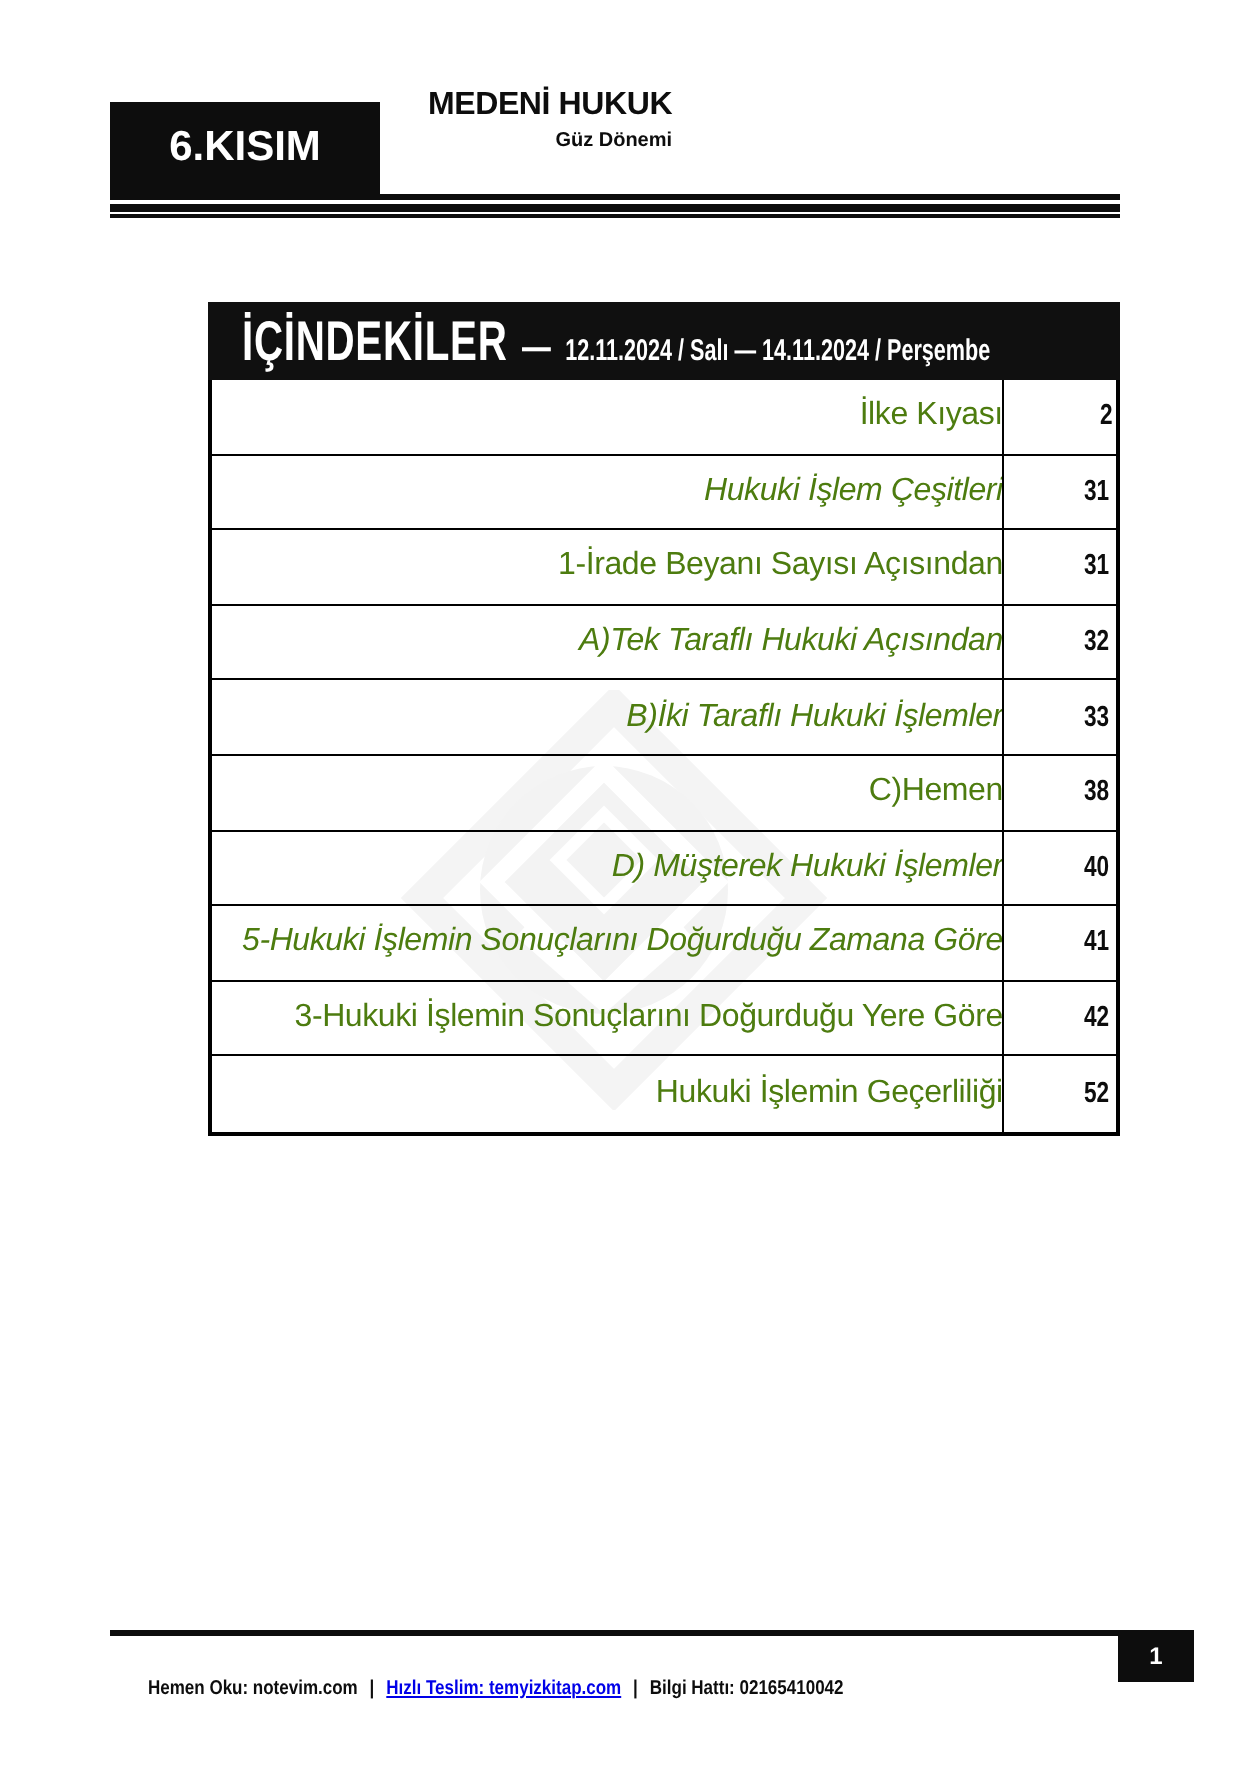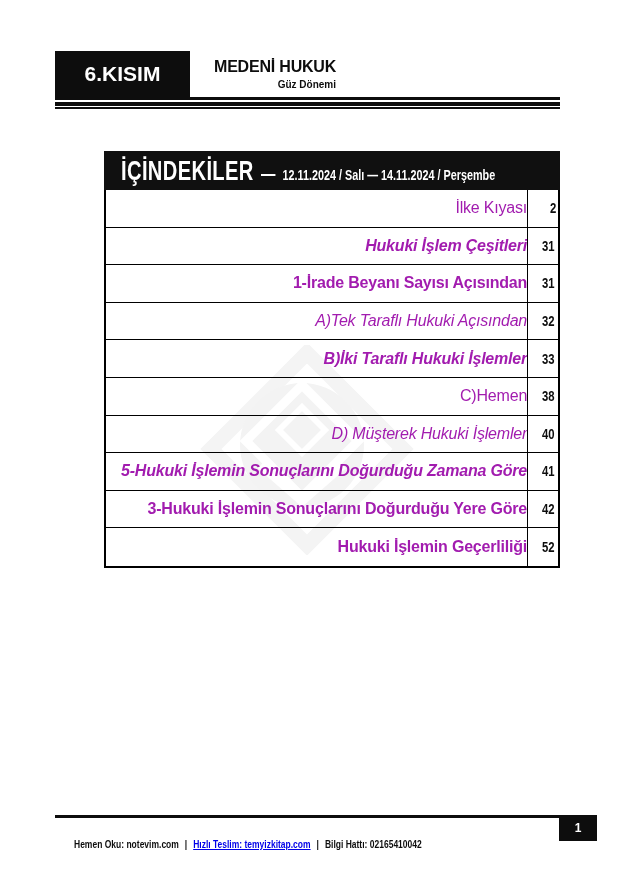--- a/index.html
+++ b/index.html
@@ -8,21 +8,21 @@
     position:relative; width:625px; height:883px; background:#ffffff;
     font-family:"Liberation Sans", sans-serif; overflow:hidden;text-align:right;
   }
 
   
   .kisim-box {
     position:absolute; left:55px; top:51px; width:135px; height:46px;
     background:#0d0d0d; color:#ffffff; display:flex; align-items:center; justify-content:center;
     font-size:21px; font-weight:700;
   }
-  .course-block { position:absolute; left:214px; top:58px; }
+  .course-block { position:absolute; left:214px; top:44px; }
   .course-title { font-size:16px; font-weight:700; letter-spacing:-0.2px; color:#0d0d0d; }
   .course-term  { font-size:10px; font-weight:700; margin-top:3px; color:#0d0d0d; }
   .triple-rule { position:absolute; left:55px; top:97px; width:505px; }
   .triple-rule .r1 { height:3px; background:#0d0d0d; }
   .triple-rule .r2 { height:4px; background:#0d0d0d; margin-top:2px; }
   .triple-rule .r3 { height:2px; background:#0d0d0d; margin-top:1px; }
 
   
   .watermark { position:absolute; left:195px; top:345px; z-index:0; }
 
@@ -37,24 +37,24 @@
     transform:scaleX(0.72); transform-origin:left center;
   }
   .toc-title { font-size:28px; font-weight:700; letter-spacing:0.5px; }
   .toc-dash  { font-size:20px; font-weight:700; }
   .toc-dates { font-size:15px; font-weight:700; }
 
   table.toc-table { width:100%; border-collapse:separate; border-spacing:0; border:2px solid #000; border-top:none; background:transparent; }
   .toc-table td { border-bottom:1.5px solid #000; height:37.6px; vertical-align:middle; background:transparent; }
   .toc-table tr:last-child td { border-bottom:none; }
   .cell-title {
-    padding-left:15px; font-size:16px; color:#a21caf; letter-spacing:-0.2px; white-space:nowrap; overflow:hidden;
+    padding-left:15px; font-size:16px; color:#4d7c0f; letter-spacing:-0.2px; white-space:nowrap; overflow:hidden;
   }
   .cell-page { width:80px; border-left:1.5px solid #000; padding-left:9px; }
-  .fw { font-weight:700; }
+  .fw { font-weight:400; }
   .fi { font-style:italic; }
   .pgnum {
     display:inline-block; font-size:14.5px; font-weight:700; color:#0d0d0d;
     transform:scaleX(0.78); transform-origin:left center;
   }
 
   
   .footer-rule { position:absolute; left:55px; top:815px; width:504px; height:2.5px; background:#0d0d0d; }
   .page-box {
     position:absolute; left:559px; top:815px; width:38px; height:26px; background:#0d0d0d;

